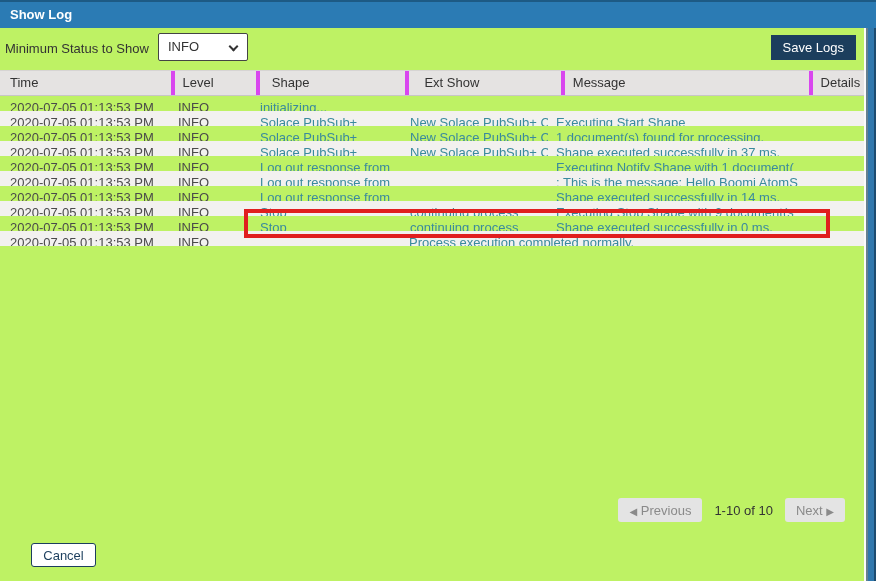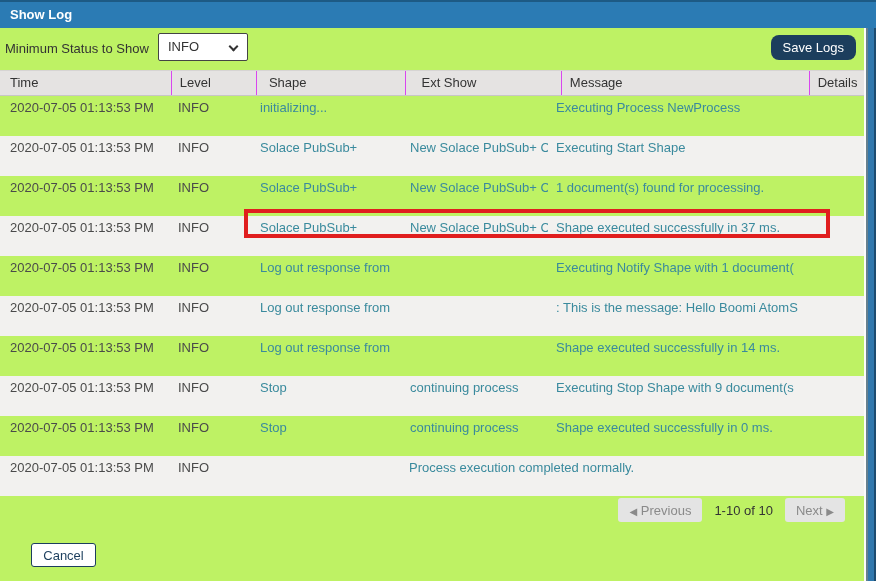--- a/index.html
+++ b/index.html
@@ -18,30 +18,30 @@
 
   
   .toolbar { position:absolute; left:0; top:28px; width:866px; height:56px; }
   .min-status-label { position:absolute; left:5px; top:13px; font-size:13px; color:#333333; }
   .status-select { position:absolute; left:158px; top:5px; width:90px; height:28px;
     background:#ffffff; border:1px solid #444444; border-radius:2px; cursor:pointer;
     font-size:13px; color:#333333; line-height:26px; padding-left:9px; }
   .status-select .chev { position:absolute; right:10px; top:9px; width:7px; height:7px;
     border-right:2px solid #333; border-bottom:2px solid #333; transform:rotate(45deg); }
   .save-logs-btn { position:absolute; right:10px; top:7px; height:25px; padding:0 12px;
-    background:#1c3e5d; color:#ffffff; border:none; border-radius:8px;
+    background:#1c3e5d; color:#ffffff; border:none; border-radius:0;
     font-size:13px; font-family:"Liberation Sans", sans-serif; cursor:pointer; }
 
   
   .log-table { position:absolute; left:0; top:70px; width:866px; }
   .thead { display:flex; height:26px; background:#e5e3e2;
     border-top:1px solid #d6d4d3; border-bottom:1px solid #c8c6c5; }
   .th { font-size:13px; color:#333333; line-height:24px; overflow:hidden; white-space:nowrap; }
-  .th + .th { border-left:1px solid #d946ef;margin-left:12px; }
-  .tbody .tr { display:flex; height:40px; }
+  .th + .th { border-left:4px solid #d946ef;margin-left:12px; }
+  .tbody .tr { display:flex; height:15px; }
   .tbody .tr:nth-child(even) { background:#f2f1ef; }
   .td { font-size:13px; line-height:23px; overflow:hidden; white-space:nowrap; }
   .c-time    { width:170px; padding-left:10px; }
   .c-level   { width:78px;  padding-left:8px; }
   .c-shape   { width:147px; padding-left:12px; }
   .c-ext     { width:153px; padding-left:15px; }
   .c-message { width:253px; padding-left:8px; }
   .c-details { width:61px;  padding-left:8px; }
   .td.c-time, .td.c-level { color:#4a4a4a; }
   .td.c-shape, .td.c-ext, .td.c-message { color:#3a8a9d; }
@@ -88,21 +88,20 @@
       <div class="th c-ext">Ext Show</div>
       <div class="th c-message">Message</div>
       <div class="th c-details">Details</div>
     </div>
     <div class="tbody">
         <div class="tr">
           <div class="td c-time">2020-07-05 01:13:53 PM</div>
           <div class="td c-level">INFO</div>
           <div class="td c-shape">initializing...</div>
           <div class="td c-ext"></div>
-          <div class="td c-message">Executing Process NewProcess</div>
           <div class="td c-details"></div>
         </div>
         <div class="tr">
           <div class="td c-time">2020-07-05 01:13:53 PM</div>
           <div class="td c-level">INFO</div>
           <div class="td c-shape">Solace PubSub+</div>
           <div class="td c-ext">New Solace PubSub+ Co</div>
           <div class="td c-message">Executing Start Shape</div>
           <div class="td c-details"></div>
         </div>

